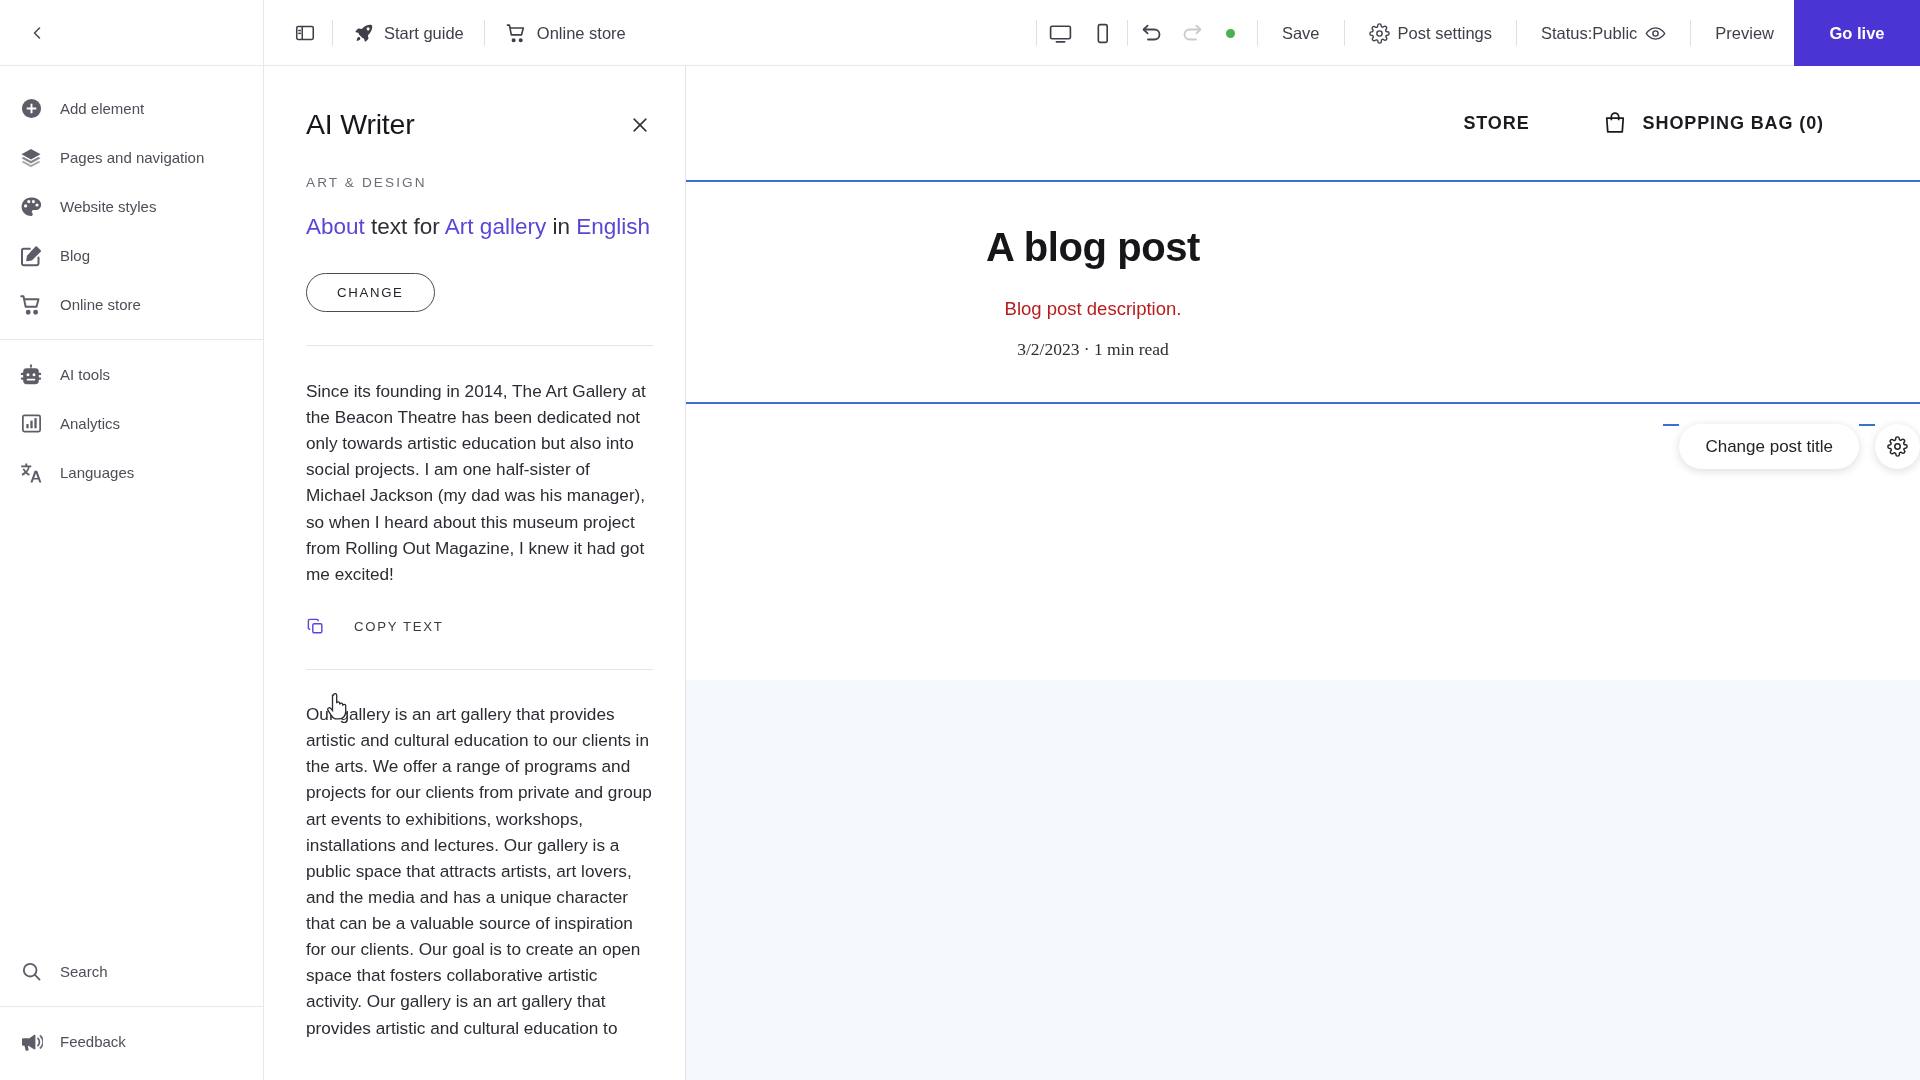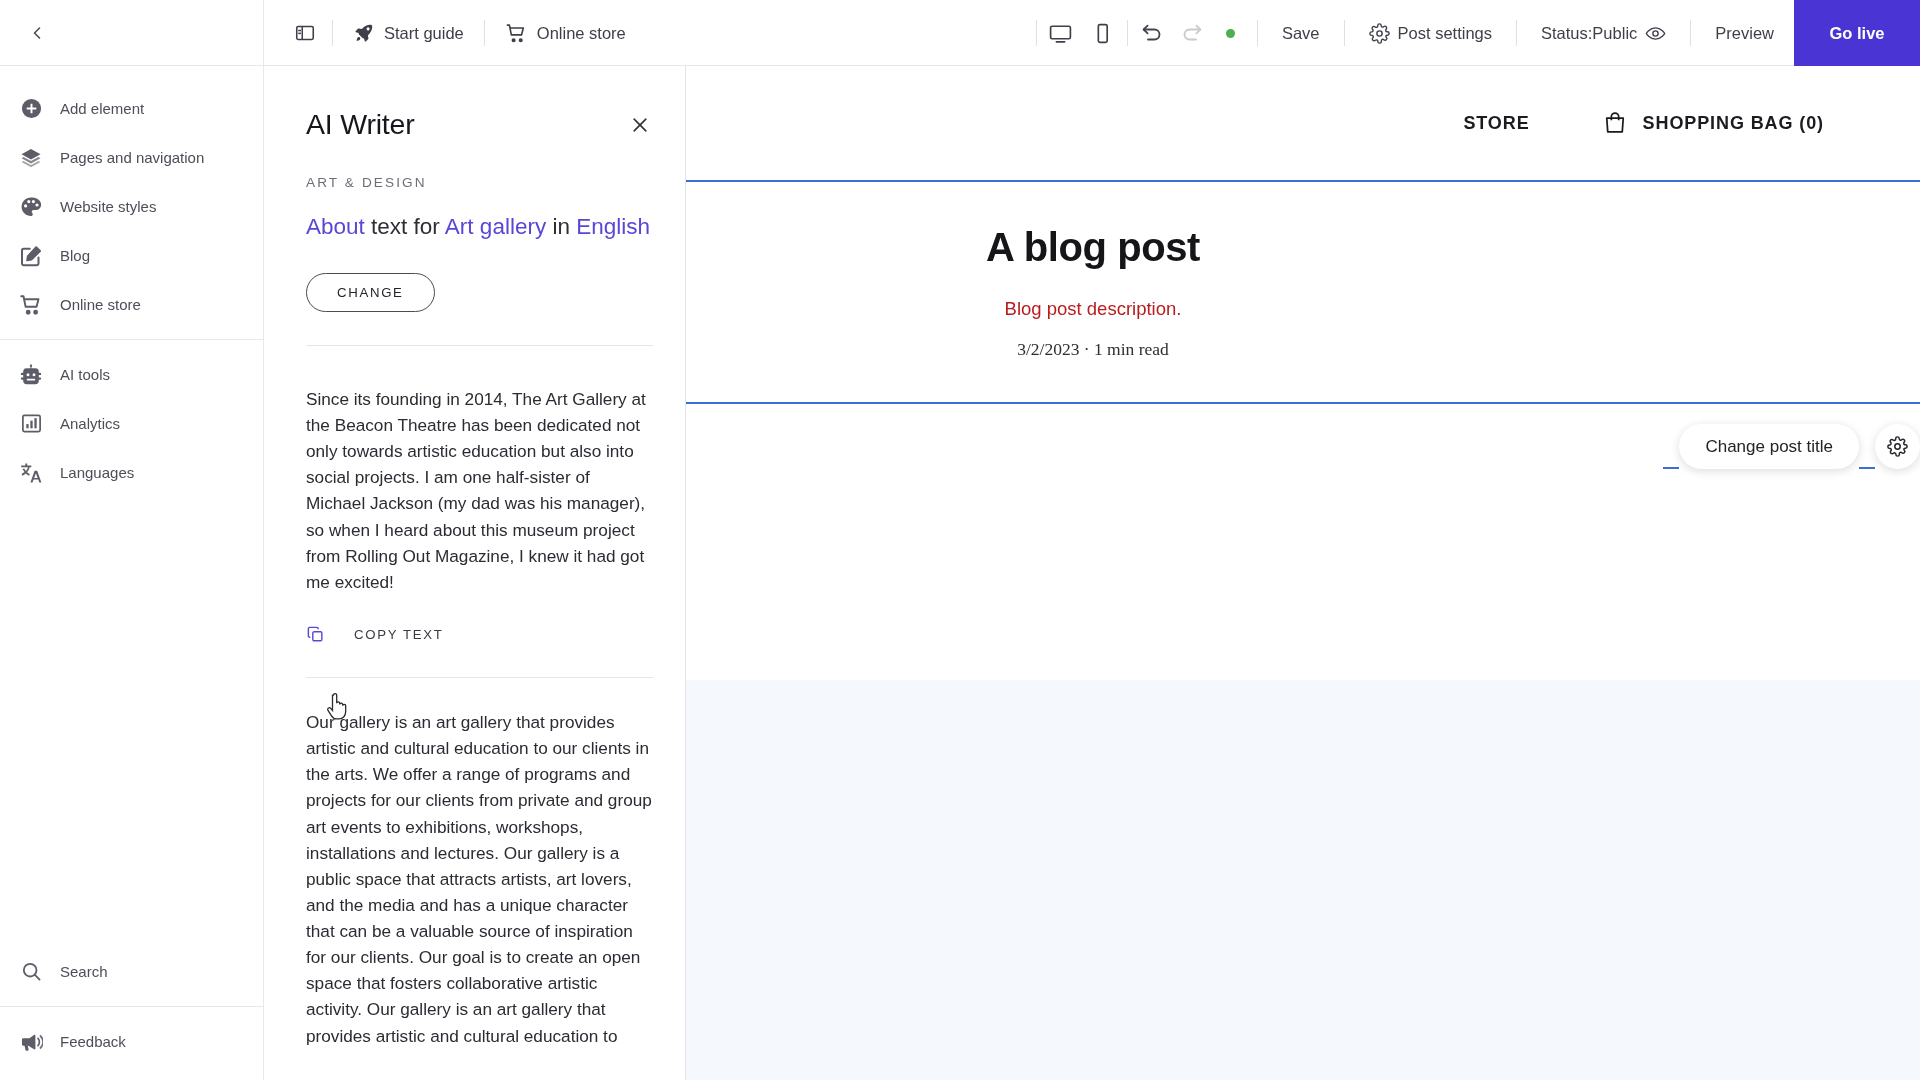--- a/index.html
+++ b/index.html
@@ -99,21 +99,21 @@
   }
   .hl { color: #5847d6; }
   .change-btn {
     margin-top: 30px; display: inline-flex; align-items: center; justify-content: center;
     height: 39px; padding: 0 30px; border: 1px solid #4b4b55; border-radius: 22px;
     font-size: 13.2px; letter-spacing: 1.7px; color: #24242c; background: #fff;
     cursor: pointer; font-family: inherit;
   }
   .panel-rule { height: 1px; background: #e6e6ea; margin: 33px 0 0 0; }
   .result-body {
-    margin-top: 40px; font-size: 17.2px; line-height: 1.52; color: #2b2b33;
+    margin-top: 32px; font-size: 17.2px; line-height: 1.52; color: #2b2b33;
   }
   .copy-row {
     margin-top: 30px; display: flex; align-items: center; gap: 29px; cursor: pointer;
   }
   .copy-ico { color: #5847d6; display:flex; align-items:center; }
   .copy-label { font-size: 13.2px; letter-spacing: 1.7px; color: #3a3a44; }
   .result-block2 { margin-top: 31px; }
 
   
   .canvas {
@@ -139,21 +139,21 @@
     display: flex; flex-direction: column; align-items: center; justify-content: center;
     background: #fff;
   }
   .post-title {
     font-size: 40px; font-weight: bold; color: #16161a; letter-spacing: -0.4px;
   }
   .post-desc { margin-top: 28px; font-size: 18.5px; color: #b91c1c; }
   .post-meta { margin-top: 19px; font-size: 17.5px; color: #2d2d33; font-family: Liberation Serif, serif; }
 
   .tooltip-wrap {
-    position: absolute; right: 0; top: 358px; display: flex; align-items: flex-end; z-index: 25;
+    position: absolute; right: 0; top: 358px; display: flex; align-items: flex-start; z-index: 25;
   }
   .tooltip-pill {
     background: #fff; border-radius: 24px; height: 45px; display: flex; align-items: center;
     padding: 0 26px; font-size: 17px; color: #232329;
     box-shadow: 0 2px 10px rgba(0,0,0,0.14); white-space: nowrap; cursor: pointer;
   }
   .tip-dash { width: 16px; height: 2px; background: #3b6fd4; }
   .gear-circle {
     width: 45px; height: 45px; border-radius: 50%; background: #fff;
     box-shadow: 0 2px 10px rgba(0,0,0,0.14); display: flex; align-items: center; justify-content: center;

